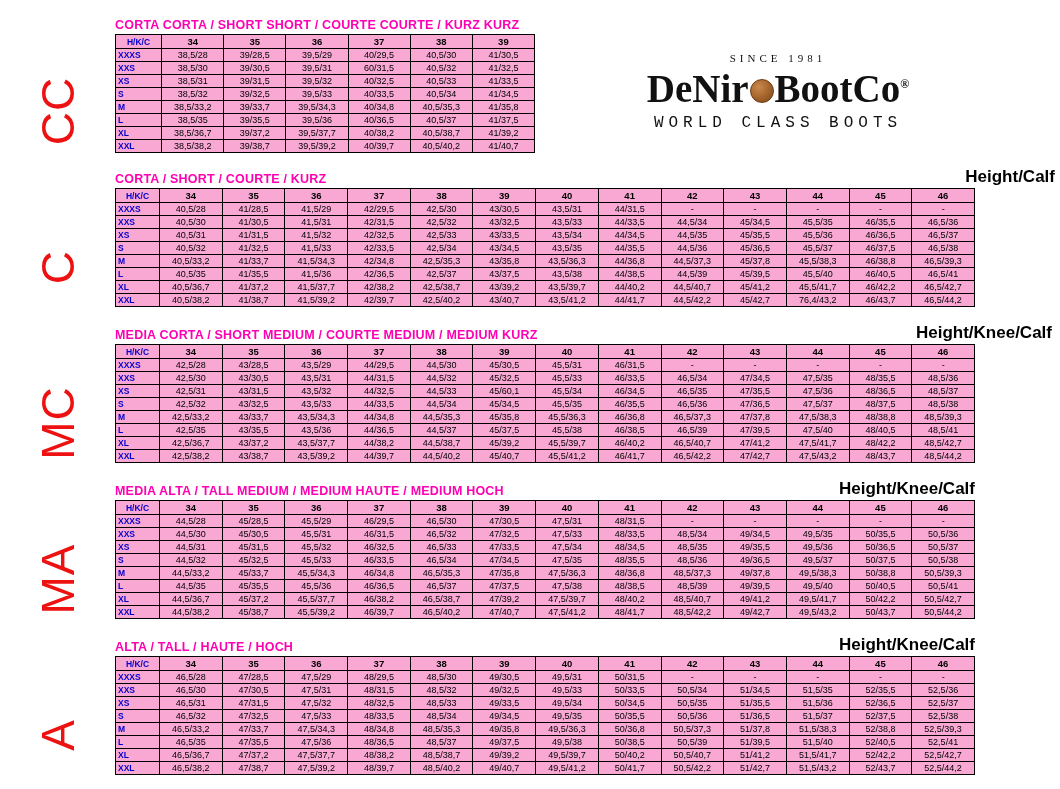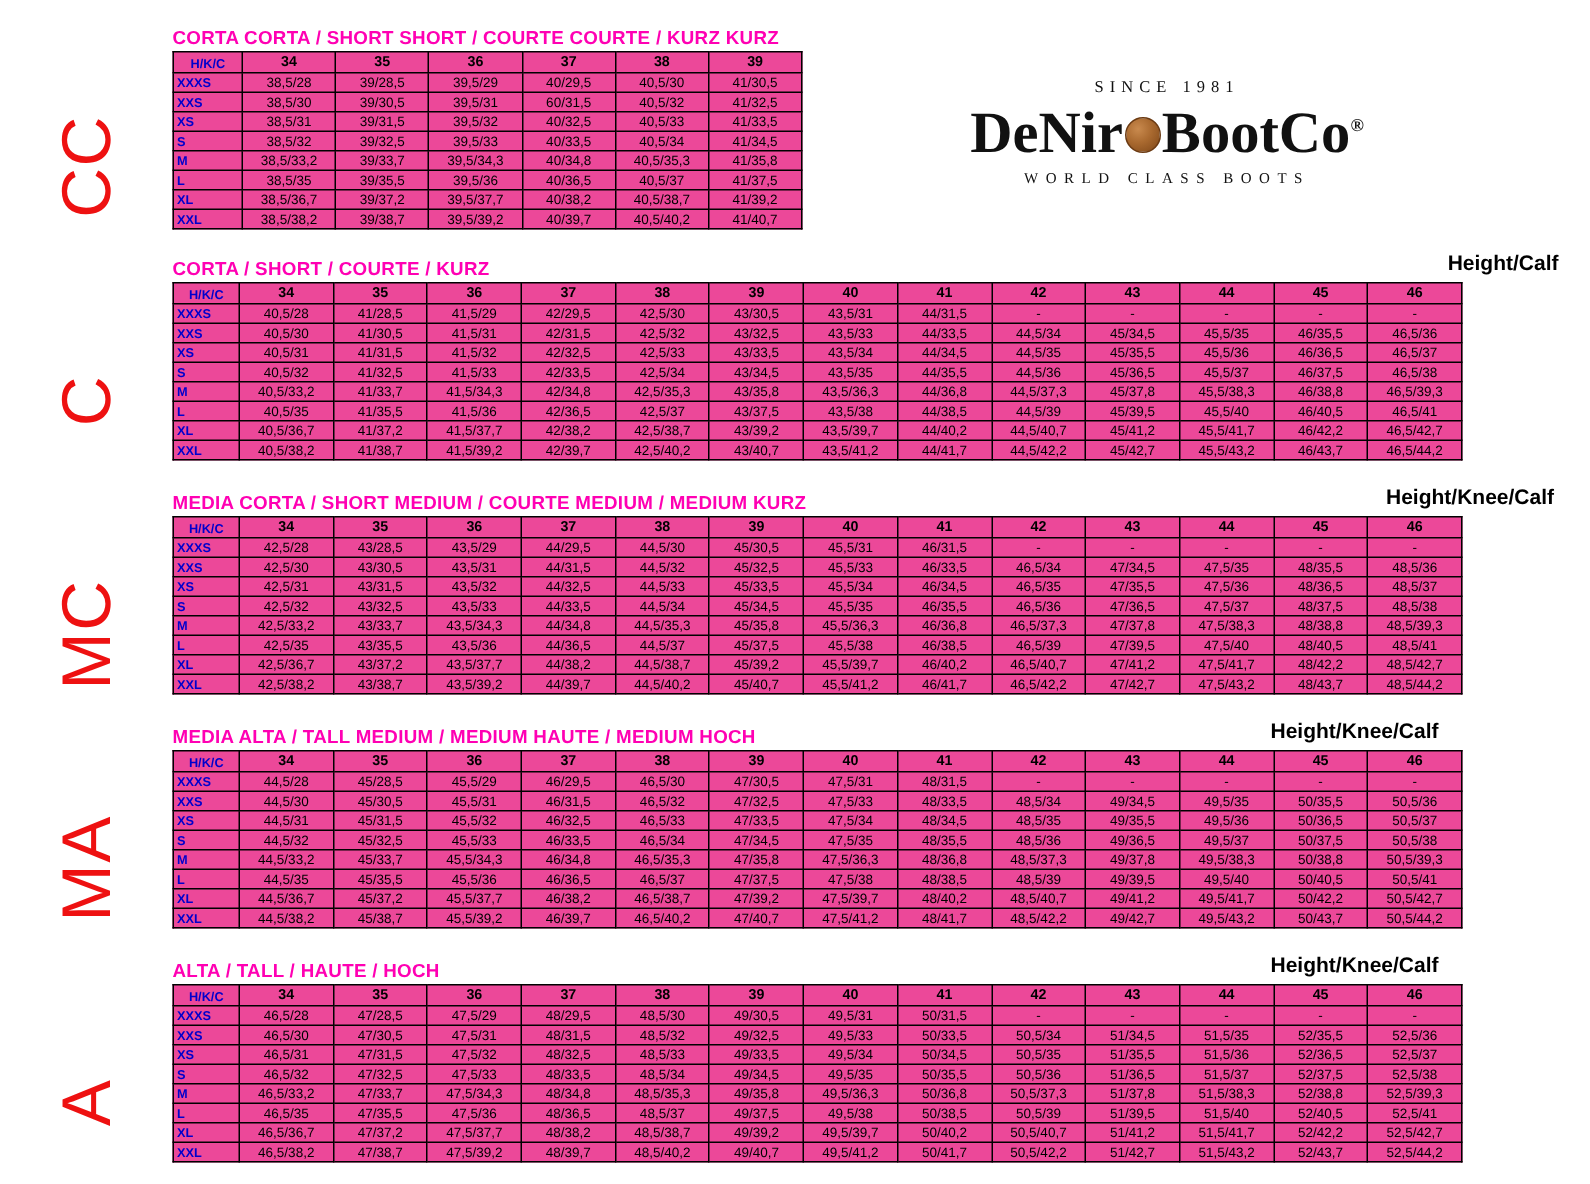--- a/index.html
+++ b/index.html
@@ -74,52 +74,52 @@
     display: inline-block;
     width: 22px;
     height: 22px;
     border-radius: 50%;
     background: radial-gradient(circle at 35% 32%, #c98a4e 0%, #a9692f 45%, #7d4618 100%);
     margin: 0 1px;
     vertical-align: -1px;
     border: 1px solid #6b3a12;
   }
   .logo-sub {
-    font-family: Liberation Serif, serif;
-    font-size: 10px;
+    font-family: Liberation Mono, monospace;
+    font-size: 16px;
     letter-spacing: 5px;
     color: #111;
     margin-top: 3px;
   }
   
   .section {
     position: absolute;
   }
   .section-title {
     color: #ff00b3;
     font-weight: bold;
     font-size: 12.5px;
     letter-spacing: 0.2px;
     line-height: 14px;
     white-space: nowrap;
   }
   .section-note {
     position: absolute;
-    right: 16px;
+    right: 0;
     font-weight: bold;
-    font-size: 14px;
+    font-size: 17px;
     color: #000;
     white-space: nowrap;
     margin-left: 44px;
   }
   table.sz {
     border-collapse: collapse;
     table-layout: fixed;
     font-size: 9px;
-    background: #ec4899;
+    background: #f9a8d4;
   }
   table.sz td, table.sz th {
     border: 1px solid #000;
     text-align: center;
     height: 12px;
     padding: 0;
     font-weight: normal;
     white-space: nowrap;
     overflow: hidden;
   }
@@ -398,21 +398,21 @@
             <td>40,5/38,2</td>
             <td>41/38,7</td>
             <td>41,5/39,2</td>
             <td>42/39,7</td>
             <td>42,5/40,2</td>
             <td>43/40,7</td>
             <td>43,5/41,2</td>
             <td>44/41,7</td>
             <td>44,5/42,2</td>
             <td>45/42,7</td>
-            <td>45,5/43,2</td>
+            <td>76,4/43,2</td>
             <td>46/43,7</td>
             <td>46,5/44,2</td>
           </tr>
       </tbody>
     </table>
   </div>
 
   <div class="section" style="left:115px; top:328px; width:937px;">
     <div class="section-title">MEDIA CORTA / SHORT MEDIUM / COURTE MEDIUM / MEDIUM KURZ</div>
     <div class="section-note" style="top:-5px;">Height/Knee/Calf</div>
@@ -472,21 +472,21 @@
             <td>48/35,5</td>
             <td>48,5/36</td>
           </tr>
         <tr>
             <td class="rowlabel">XS</td>
             <td>42,5/31</td>
             <td>43/31,5</td>
             <td>43,5/32</td>
             <td>44/32,5</td>
             <td>44,5/33</td>
-            <td>45/33,5</td>
+            <td>45/60,1</td>
             <td>45,5/34</td>
             <td>46/34,5</td>
             <td>46,5/35</td>
             <td>47/35,5</td>
             <td>47,5/36</td>
             <td>48/36,5</td>
             <td>48,5/37</td>
           </tr>
         <tr>
             <td class="rowlabel">S</td>

